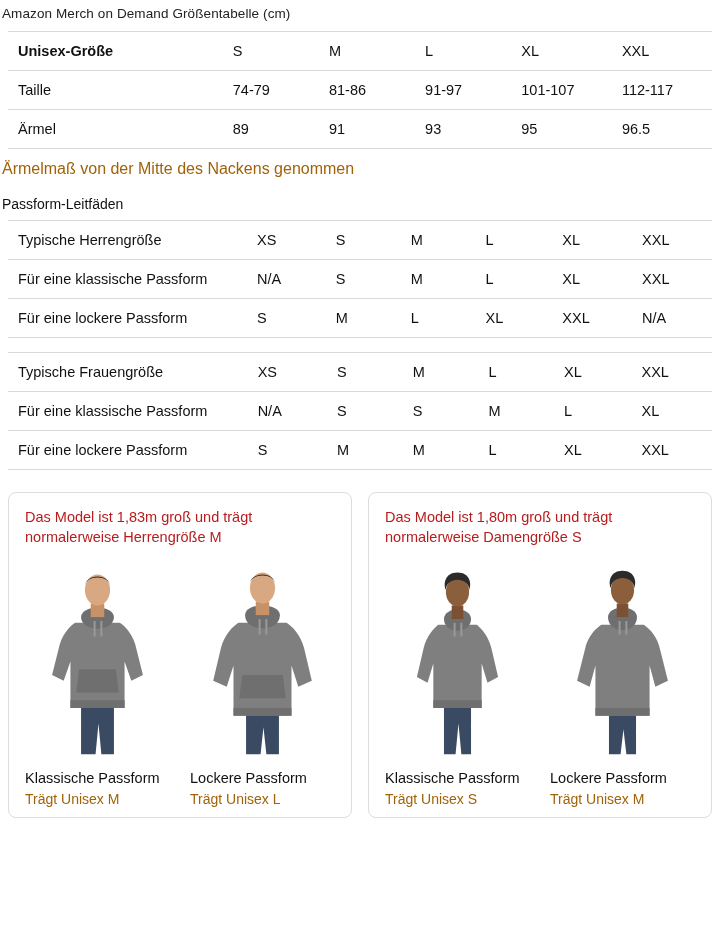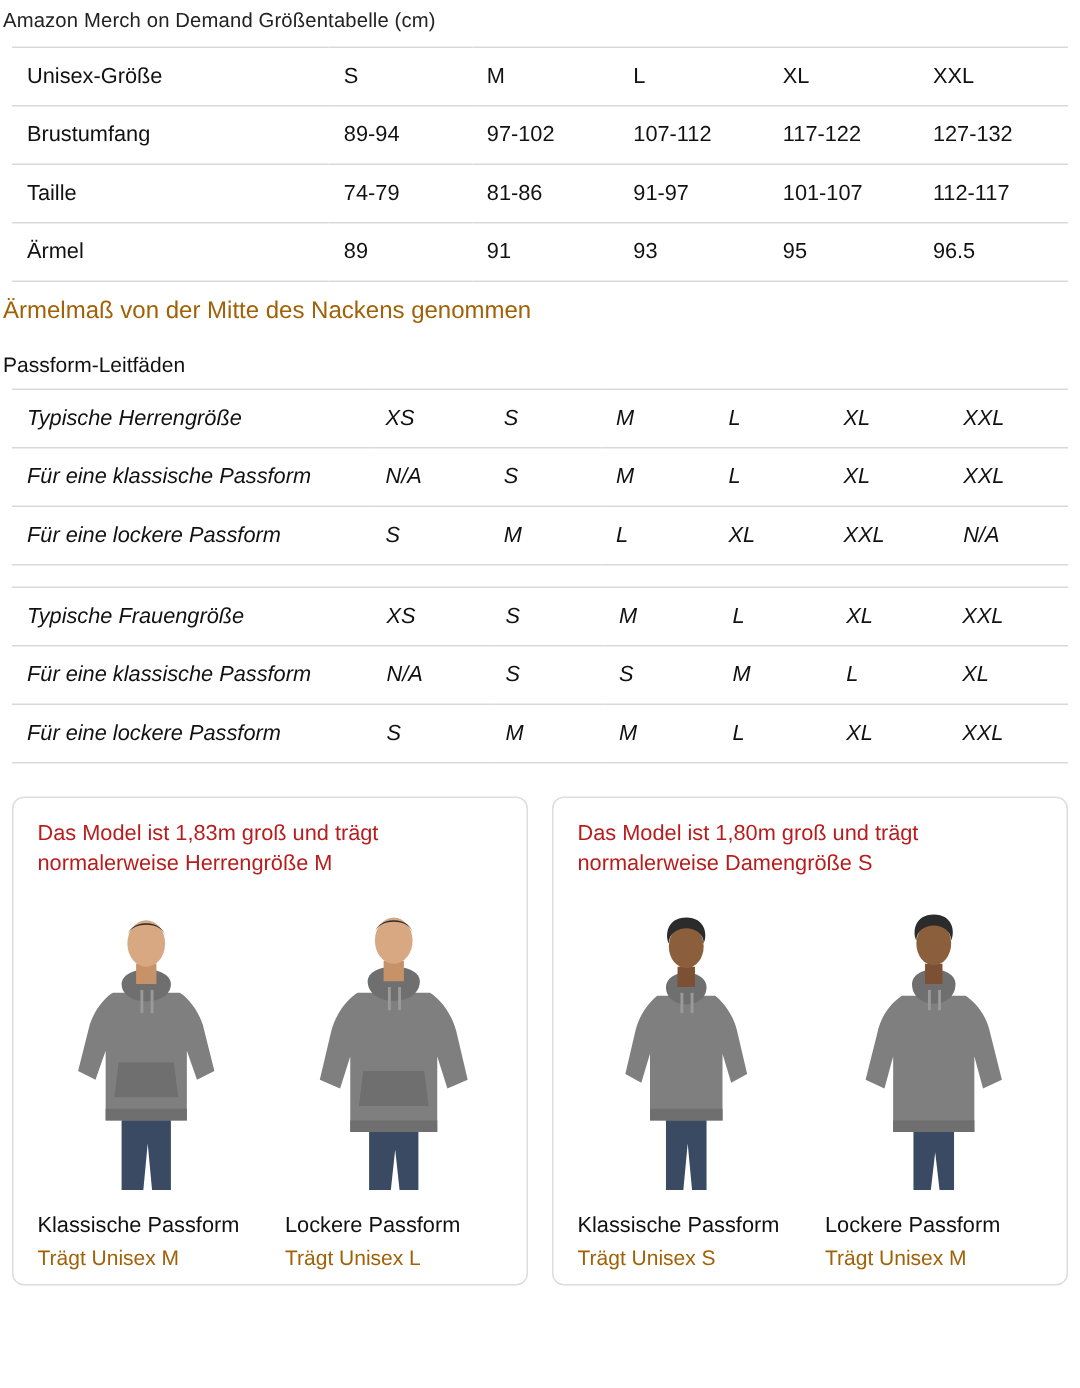--- a/index.html
+++ b/index.html
@@ -44,21 +44,21 @@
     white-space: nowrap;
   }
   table.sizing tr td:first-child {
     width: 236px;
   }
   table.sizing td.val {
     width: 94px;
     color: #111111;
   }
   table.sizing td.hdr-label {
-    font-weight: normal;
+    font-weight: bold;
   }
 
   .note {
     font-size: 16px;
     color: #a16207;
     padding: 11px 0 0 2px;
   }
   .section-label {
     font-size: 14px;
     color: #111111;
@@ -70,21 +70,20 @@
     margin: 0 0 0 8px;
     border-collapse: collapse;
     font-size: 14.5px;
   }
   table.fit td {
     border-top: 1px solid #d9d9d9;
     border-bottom: 1px solid #d9d9d9;
     padding: 11px 8px 11px 10px;
     vertical-align: middle;
     white-space: nowrap;
-    font-style: italic;
   }
   table.fit tr td:first-child {
     width: 236px;
   }
   table.fit td.val {
     width: 78px;
   }
 
   .gap-between-fit {
     height: 14px;
@@ -145,28 +144,20 @@
 
   <table class="sizing">
     <tbody>
       <tr>
         <td class="hdr-label">Unisex-Größe</td>
         <td class="val">S</td>
         <td class="val">M</td>
         <td class="val">L</td>
         <td class="val">XL</td>
         <td class="val">XXL</td>
-      </tr>
-      <tr>
-        <td>Brustumfang</td>
-        <td class="val">89-94</td>
-        <td class="val">97-102</td>
-        <td class="val">107-112</td>
-        <td class="val">117-122</td>
-        <td class="val">127-132</td>
       </tr>
       <tr>
         <td>Taille</td>
         <td class="val">74-79</td>
         <td class="val">81-86</td>
         <td class="val">91-97</td>
         <td class="val">101-107</td>
         <td class="val">112-117</td>
       </tr>
       <tr>

